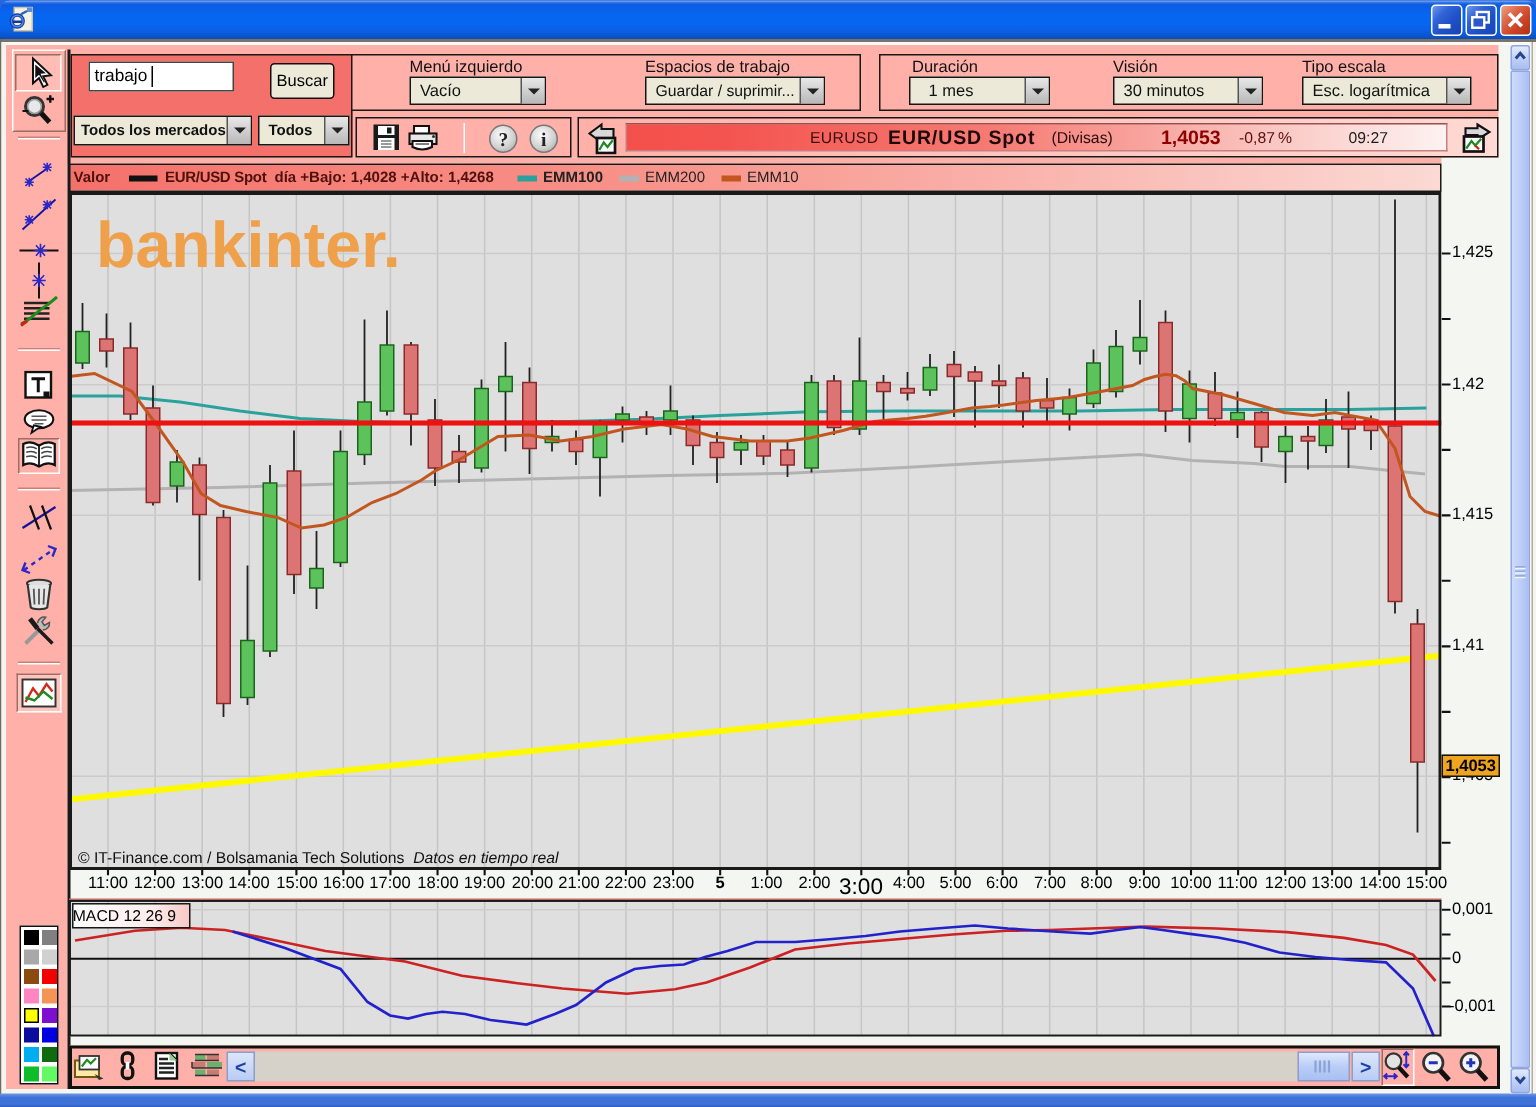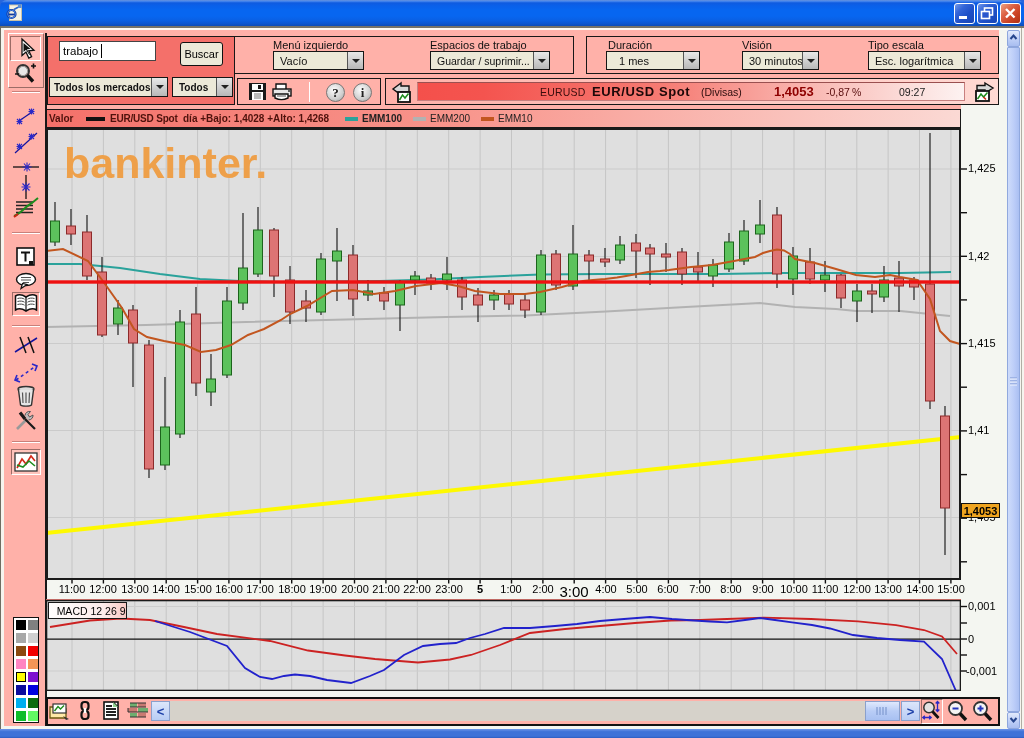--- a/index.html
+++ b/index.html
@@ -183,21 +183,21 @@
       <span style="font-size:10.5px;top:3px">Guardar / suprimir...</span>
       <i class="ddarr"></i>
     </div>
 <div class="abs panel" style="left:586px;top:36px;width:413px;height:38px"></div>
 <div class="lbl" style="left:608px;top:39px">Duración</div>
 <div class="dd" style="left:606px;top:51px;width:94px">
       <span style="left:12px">1 mes</span>
       <i class="ddarr"></i>
     </div>
 <div class="lbl" style="left:742px;top:39px">Visión</div>
-<div class="dd" style="left:742px;top:51px;width:77px">
+<div class="dd" style="left:742px;top:51px;width:100px">
       <span>30 minutos</span>
       <i class="ddarr"></i>
     </div>
 <div class="lbl" style="left:868px;top:39px">Tipo escala</div>
 <div class="dd" style="left:868px;top:51px;width:113px">
       <span>Esc. logarítmica</span>
       <i class="ddarr"></i>
     </div>
 <div class="abs panel" style="left:237px;top:78px;width:144px;height:27px"></div>
 <svg class="abs" width="19" height="20" style="left:248px;top:82px">
@@ -400,20 +400,21 @@
 <line x1="868" y1="149" x2="868" y2="172" stroke="#222" stroke-width="1.2"></line>
 <rect x="863.5" y="152" width="9" height="7" fill="#dd7474" stroke="#8c2a2a" stroke-width="1"></rect>
 <line x1="884" y1="5" x2="884" y2="281" stroke="#222" stroke-width="1.2"></line>
 <rect x="879.5" y="156" width="9" height="117" fill="#dd7474" stroke="#8c2a2a" stroke-width="1"></rect>
 <line x1="899" y1="278" x2="899" y2="427" stroke="#222" stroke-width="1.2"></line>
 <rect x="894.5" y="288" width="9" height="92" fill="#dd7474" stroke="#8c2a2a" stroke-width="1"></rect>
 <polyline points="0.0,123.0 17.0,121.0 42.0,133.0 59.0,156.0 76.0,180.0 88.0,201.0 101.0,209.0 118.0,213.0 139.0,217.0 155.0,224.0 170.0,222.0 185.0,217.0 202.0,207.0 218.0,201.0 235.0,192.0 244.0,186.0 261.0,178.0 286.0,163.0 307.0,162.0 328.0,166.0 349.0,163.0 370.0,158.0 395.0,155.0 412.0,158.0 429.0,163.0 454.0,166.0 479.0,166.0 494.0,164.0 516.0,159.0 537.0,153.0 547.0,152.0 559.0,151.0 571.0,149.5 580.0,148.0 602.0,144.0 614.0,143.0 623.0,142.0 634.0,140.5 645.0,139.0 656.0,138.0 666.0,137.0 677.0,135.0 688.0,133.0 709.0,129.0 717.0,125.0 724.0,123.0 731.0,121.5 738.0,122.5 744.0,126.0 749.0,131.0 769.0,135.0 790.0,141.0 810.0,147.0 829.0,149.0 844.0,147.0 854.0,149.0 871.0,152.0 884.0,171.0 894.0,203.0 904.0,213.0 914.0,216.0" fill="none" stroke="#c2561f" stroke-width="2"></polyline>
 <rect x="0" y="152.3" width="915" height="3.4" fill="#ee1111"></rect>
 <rect x="1" y="1" width="913" height="450" fill="none" stroke="#1a1a1a" stroke-width="2"></rect>
 </svg>
+<div class="abs" style="left:52px;top:566px;font-size:10.5px;color:#111">© IT-Finance.com / Bolsamania Tech Solutions&nbsp; <i>Datos en tiempo real</i></div>
 <svg width="915" height="4" style="position:absolute;left:46px;top:580px">
       <line x1="26.0" y1="0" x2="26.0" y2="3.5" stroke="#111" stroke-width="1.4"></line>
       <line x1="57.4" y1="0" x2="57.4" y2="3.5" stroke="#111" stroke-width="1.4"></line>
       <line x1="88.8" y1="0" x2="88.8" y2="3.5" stroke="#111" stroke-width="1.4"></line>
       <line x1="120.2" y1="0" x2="120.2" y2="3.5" stroke="#111" stroke-width="1.4"></line>
       <line x1="151.6" y1="0" x2="151.6" y2="3.5" stroke="#111" stroke-width="1.4"></line>
       <line x1="182.9" y1="0" x2="182.9" y2="3.5" stroke="#111" stroke-width="1.4"></line>
       <line x1="214.3" y1="0" x2="214.3" y2="3.5" stroke="#111" stroke-width="1.4"></line>
       <line x1="245.7" y1="0" x2="245.7" y2="3.5" stroke="#111" stroke-width="1.4"></line>
       <line x1="277.1" y1="0" x2="277.1" y2="3.5" stroke="#111" stroke-width="1.4"></line>
@@ -527,21 +528,21 @@
 <line x1="842.1" y1="1" x2="842.1" y2="90" stroke="#c5c5c5" stroke-width="1"></line>
 <line x1="873.5" y1="1" x2="873.5" y2="90" stroke="#c5c5c5" stroke-width="1"></line>
 <line x1="904.9" y1="1" x2="904.9" y2="90" stroke="#c5c5c5" stroke-width="1"></line>
 <line x1="1" y1="6.5" x2="914" y2="6.5" stroke="#cdcdcd" stroke-width="1"></line>
 <line x1="1" y1="71" x2="914" y2="71" stroke="#cdcdcd" stroke-width="1"></line>
 <line x1="0" y1="39.2" x2="915" y2="39.2" stroke="#111" stroke-width="1.3"></line>
 <polyline points="4.0,27.0 44.0,20.5 75.0,18.5 104.0,20.0 138.0,27.0 171.0,34.0 224.0,41.0 262.0,50.5 299.0,55.5 329.0,59.0 372.0,62.5 404.0,59.5 425.0,55.0 454.0,45.0 484.0,33.0 519.0,29.0 554.0,26.0 589.0,23.0 625.0,20.5 654.0,20.0 681.0,19.0 718.0,17.7 765.0,19.0 812.0,21.4 850.0,25.2 878.0,30.0 896.0,36.4 911.0,54.0" fill="none" stroke="#cc2222" stroke-width="1.8"></polyline>
 <polyline points="109.0,21.0 144.0,32.0 181.0,46.0 199.0,68.0 214.0,77.0 226.0,79.0 238.0,76.0 249.0,74.5 264.0,76.0 281.0,80.0 305.0,83.0 324.0,76.0 338.0,70.0 358.0,55.0 377.0,46.0 394.0,44.0 410.0,43.0 424.0,38.0 439.0,34.0 458.0,28.0 484.0,28.0 509.0,26.0 531.0,24.0 554.0,21.0 578.0,19.0 604.0,17.0 626.0,19.0 648.0,20.5 664.0,21.5 681.0,22.4 699.0,20.0 714.0,18.0 729.0,20.0 746.0,22.4 766.0,25.0 784.0,28.5 807.0,35.0 831.0,38.0 854.0,40.0 878.0,41.6 896.0,59.0 910.0,91.0" fill="none" stroke="#2222cc" stroke-width="1.8"></polyline>
 <rect x="0.5" y="0.5" width="914" height="90" fill="none" stroke="#1a1a1a" stroke-width="1.6"></rect>
 </svg>
-<div class="abs" style="left:47.5px;top:602px;width:79px;height:17px;background:linear-gradient(90deg,#fffefe,#fdeceb 70%,#f8c9c4);border:1px solid #181818;font-size:10.5px;text-align:right;line-height:16px">MACD 12 26 9</div>
+<div class="abs" style="left:47.5px;top:602px;width:79px;height:17px;background:linear-gradient(90deg,#fffefe,#fdeceb 70%,#f8c9c4);border:1px solid #181818;font-size:10.5px;text-align:left;line-height:16px">MACD 12 26 9</div>
 <div class="abs" style="left:46px;top:697px;width:954px;height:29px;background:#ffb1a9;border:2px solid #111"></div>
 <svg class="abs" width="22" height="21" style="left:48px;top:701px">
 <path d="M2 6 L2 17 L18 17 L18 8 L10 8 L8 6 Z" fill="#ffe9a8" stroke="#6b5a10" stroke-width="1.3"></path>
 <rect x="5" y="3" width="13" height="9" fill="#fff" stroke="#333" stroke-width="1.2"></rect>
 <path d="M6.5 10 L10 5.5 L12.5 8 L16 4.5" fill="none" stroke="#1d8c1d" stroke-width="1.4"></path>
 <path d="M15 15 l6 3 -3 1 z" fill="#333"></path>
 </svg>
 <svg class="abs" width="14" height="22" style="left:78px;top:700px">
 <rect x="3.5" y="2" width="7" height="8" rx="3" fill="none" stroke="#111" stroke-width="2.2"></rect>
 <rect x="3.5" y="11" width="7" height="8" rx="3" fill="none" stroke="#111" stroke-width="2.2"></rect>

